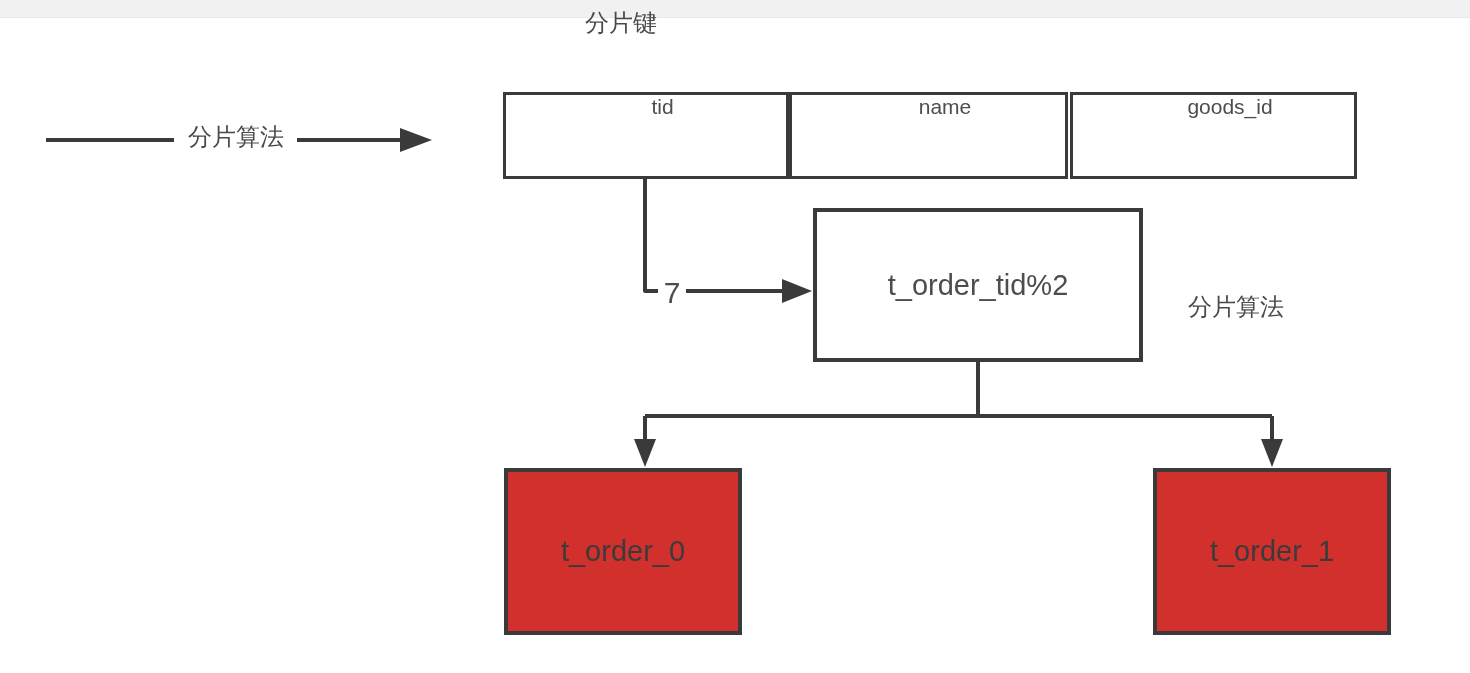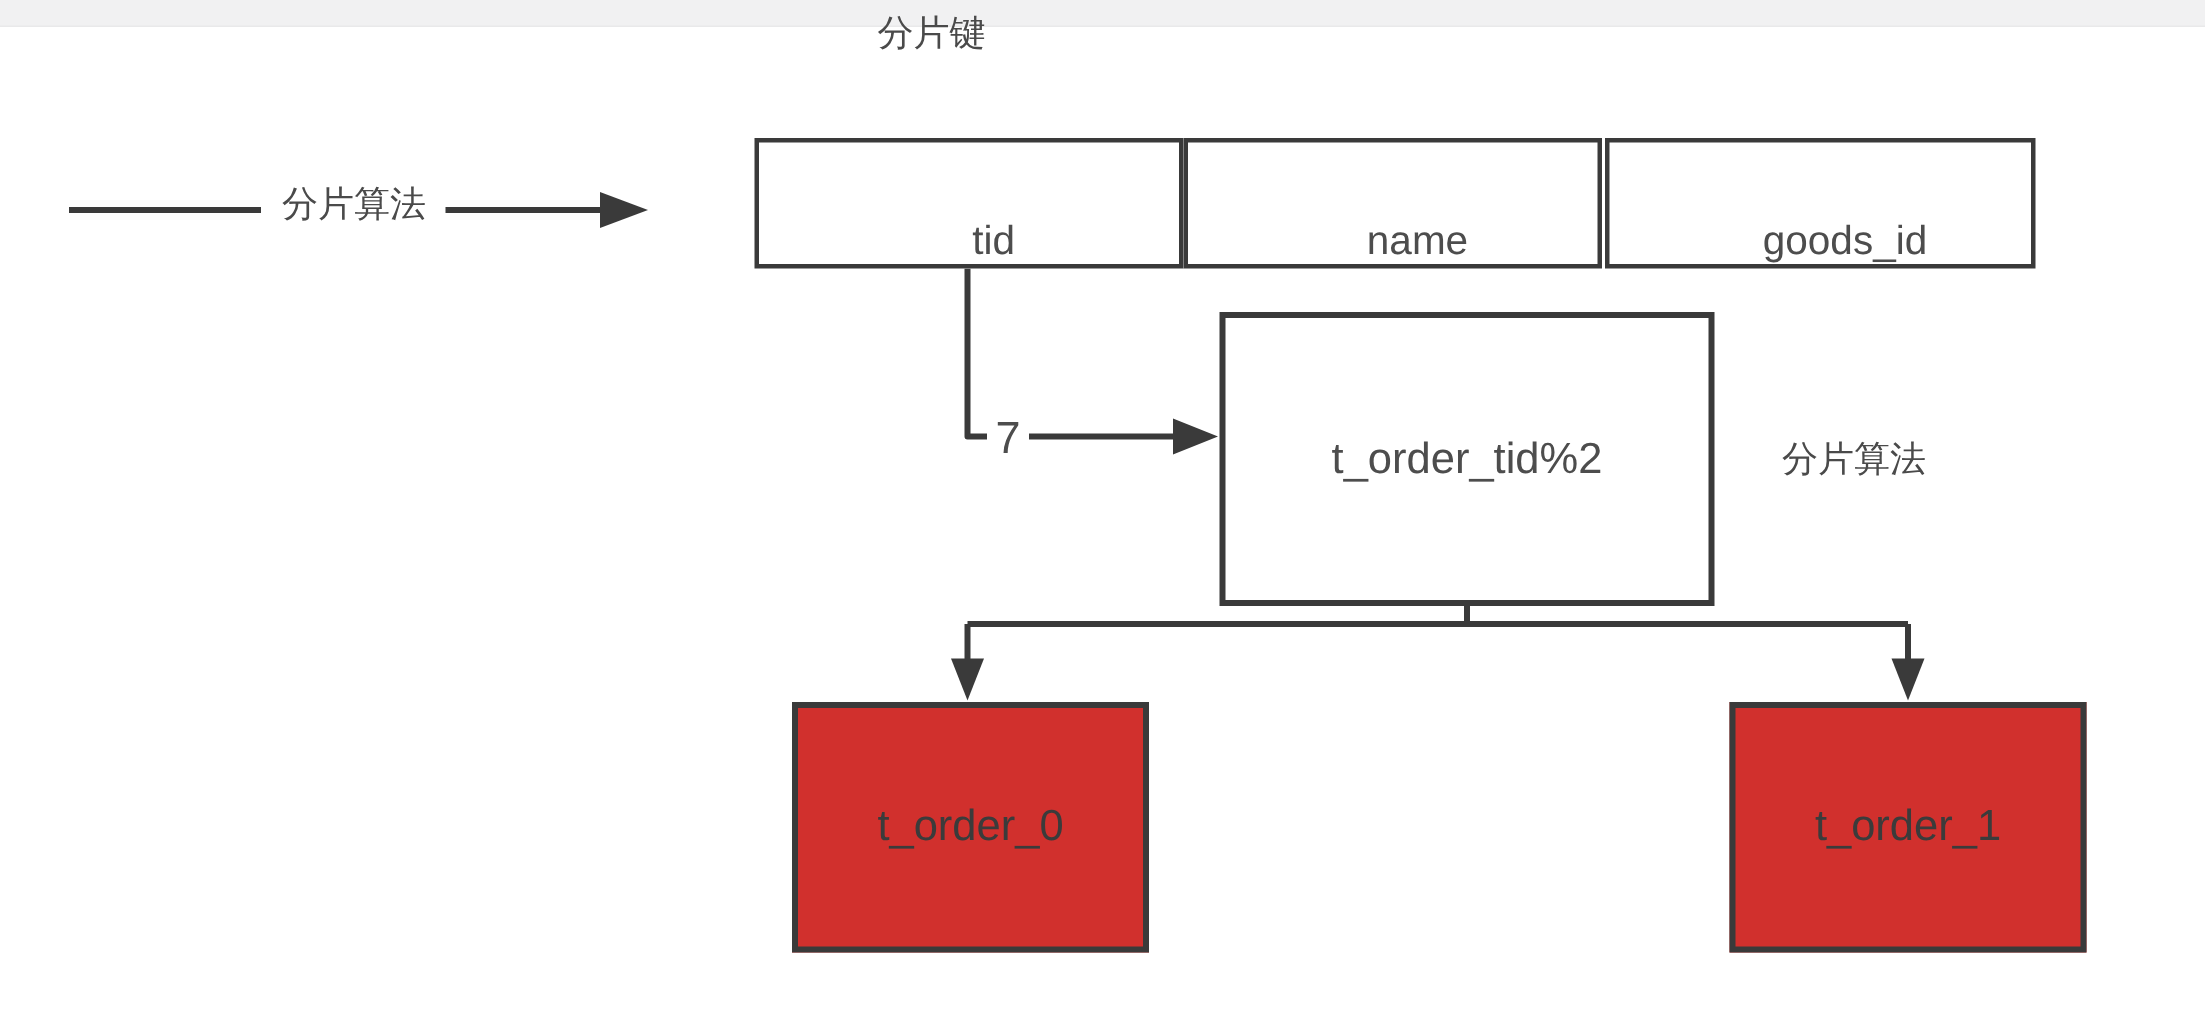--- a/index.html
+++ b/index.html
@@ -35,53 +35,53 @@
   .lbl-seven       { left: 656px; top: 276px; width: 32px; text-align: center; font-size: 30px; color: var(--node-text, #4d4d4d); }
 
   .cell {
     position: absolute;
     top: 92px;
     height: 87px;
     box-sizing: border-box;
     background: #ffffff;
     border: 3px solid var(--line-color, #3a3a3a);
     display: flex;
-    align-items: flex-end;
+    align-items: flex-start;
     justify-content: center;
-    font-size: 27px;
+    font-size: 21px;
     color: var(--node-text, #4d4d4d);
     padding-left: 33px;
   }
   .cell-tid   { left: 503px;  width: 286px; }
   .cell-name  { left: 789px;  width: 279px; }
   .cell-goods { left: 1070px; width: 287px; }
 
   .node {
     position: absolute;
     box-sizing: border-box;
     border: 4px solid var(--line-color, #3a3a3a);
     display: flex;
     align-items: center;
     justify-content: center;
   }
   .node-algo {
     left: 813px; top: 208px;
-    width: 330px; height: 196px;
+    width: 330px; height: 154px;
     background: #ffffff;
     font-size: 29px;
     color: var(--node-text, #4d4d4d);
   }
   .node-shard {
     top: 468px;
     width: 238px; height: 167px;
     background: var(--accent-red, #d1302d);
     font-size: 29px;
     color: var(--shard-text, #3b3b3b);
   }
-  .node-shard-0 { left: 528px; text-align: center; }
+  .node-shard-0 { left: 504px; text-align: center; }
   .node-shard-1 { left: 1153px; }
 
   .connector-layer {
     position: absolute;
     left: 0; top: 0;
     width: 1470px; height: 673px;
     pointer-events: none;
   }
   .edge {
     fill: none;

